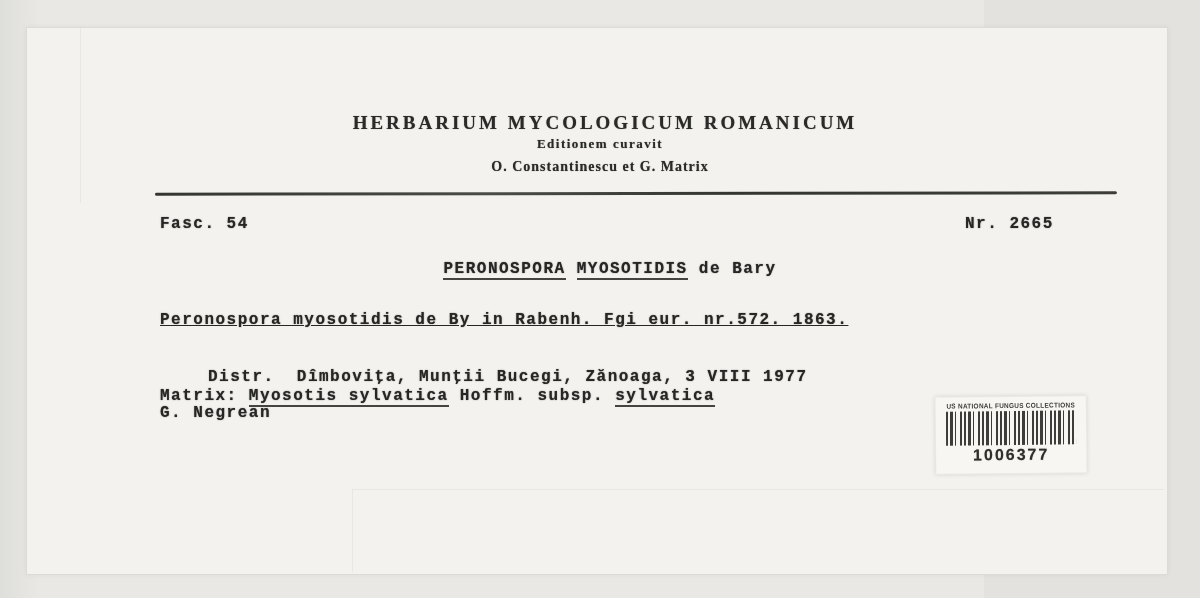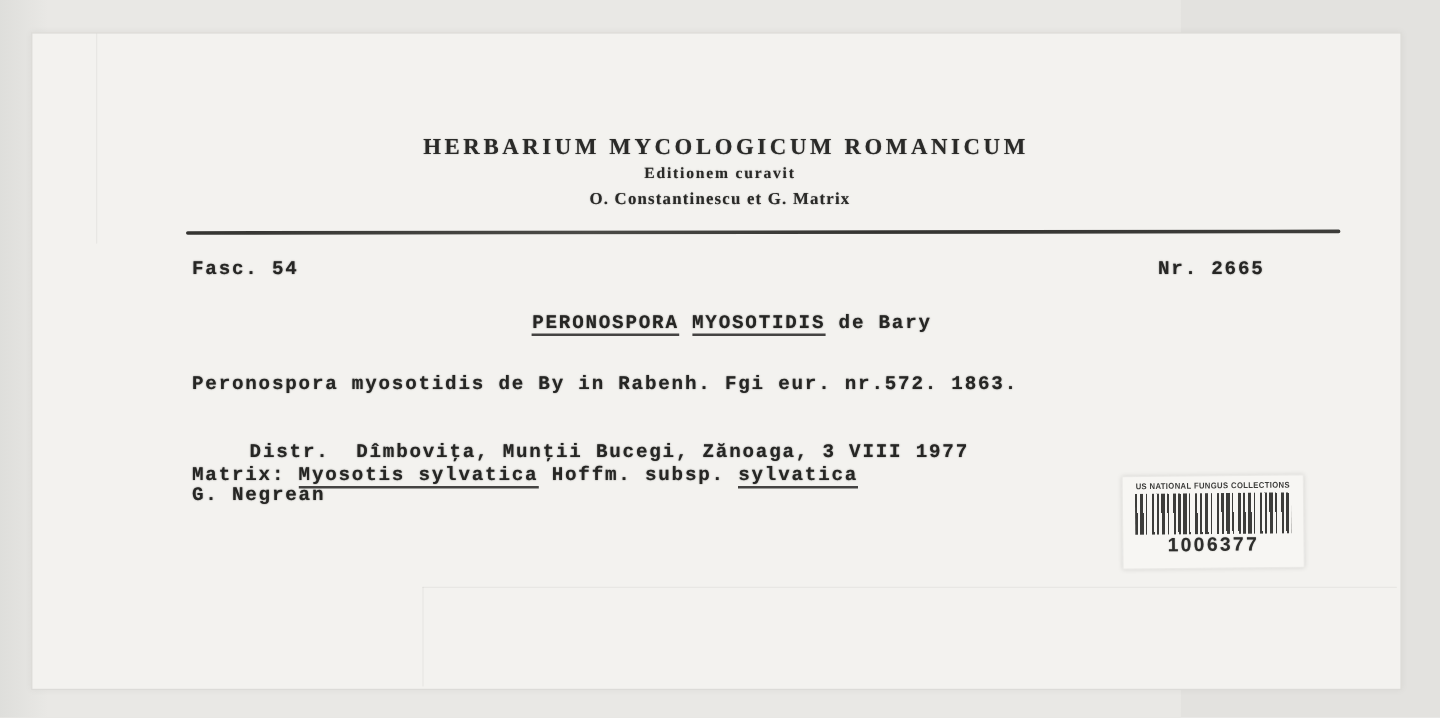--- a/index.html
+++ b/index.html
@@ -53,21 +53,21 @@
     font-size: 16px; line-height: 22px;
     letter-spacing: 1.5px;
     color: #262624;
     text-shadow: 0 0 1.2px rgba(35,35,33,0.7);
     white-space: pre;
   }
   .tw .ul { border-bottom: 2px solid rgba(38,38,36,0.85); }
   .fasc { left: 160px; top: 213px; }
   .nr   { left: 925px; top: 213px; padding-left: 40px; }
   .species-title { left: 20px; top: 258px; width: 1160px; text-align: center; transform: translateX(10px); }
-  .line-syn  { left: 160px; top: 309px; }
+  .line-syn  { left: 160px; top: 309px; text-decoration: underline; }
   .line-mat  { left: 160px; top: 341px; margin-top: 44px; }
   .line-dist { left: 160px; top: 366px; padding-left: 48px; }
   .line-coll { left: 160px; top: 402px; }
 
   
   .sticker {
     position: absolute; left: 935px; top: 396px;
     width: 152px; height: 78px;
     background: #f7f6f3;
     box-shadow: 0 0 4px rgba(0,0,0,0.12);

